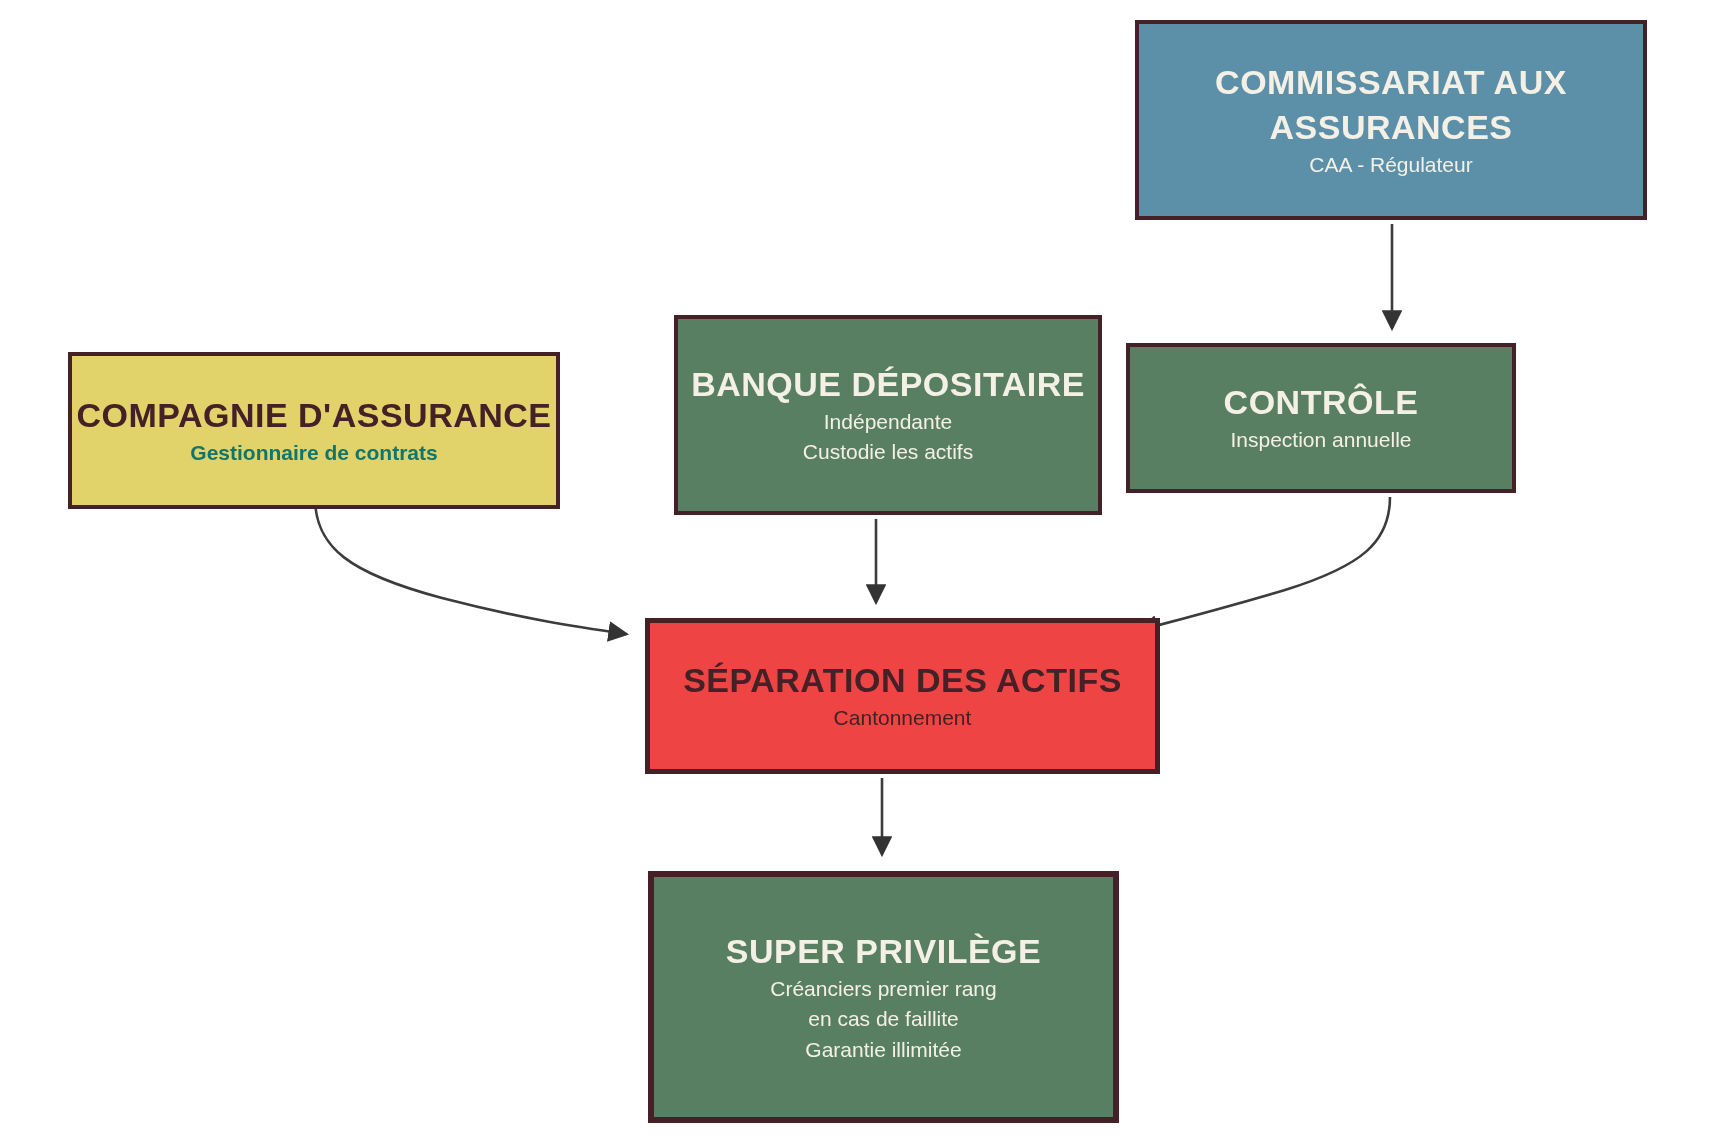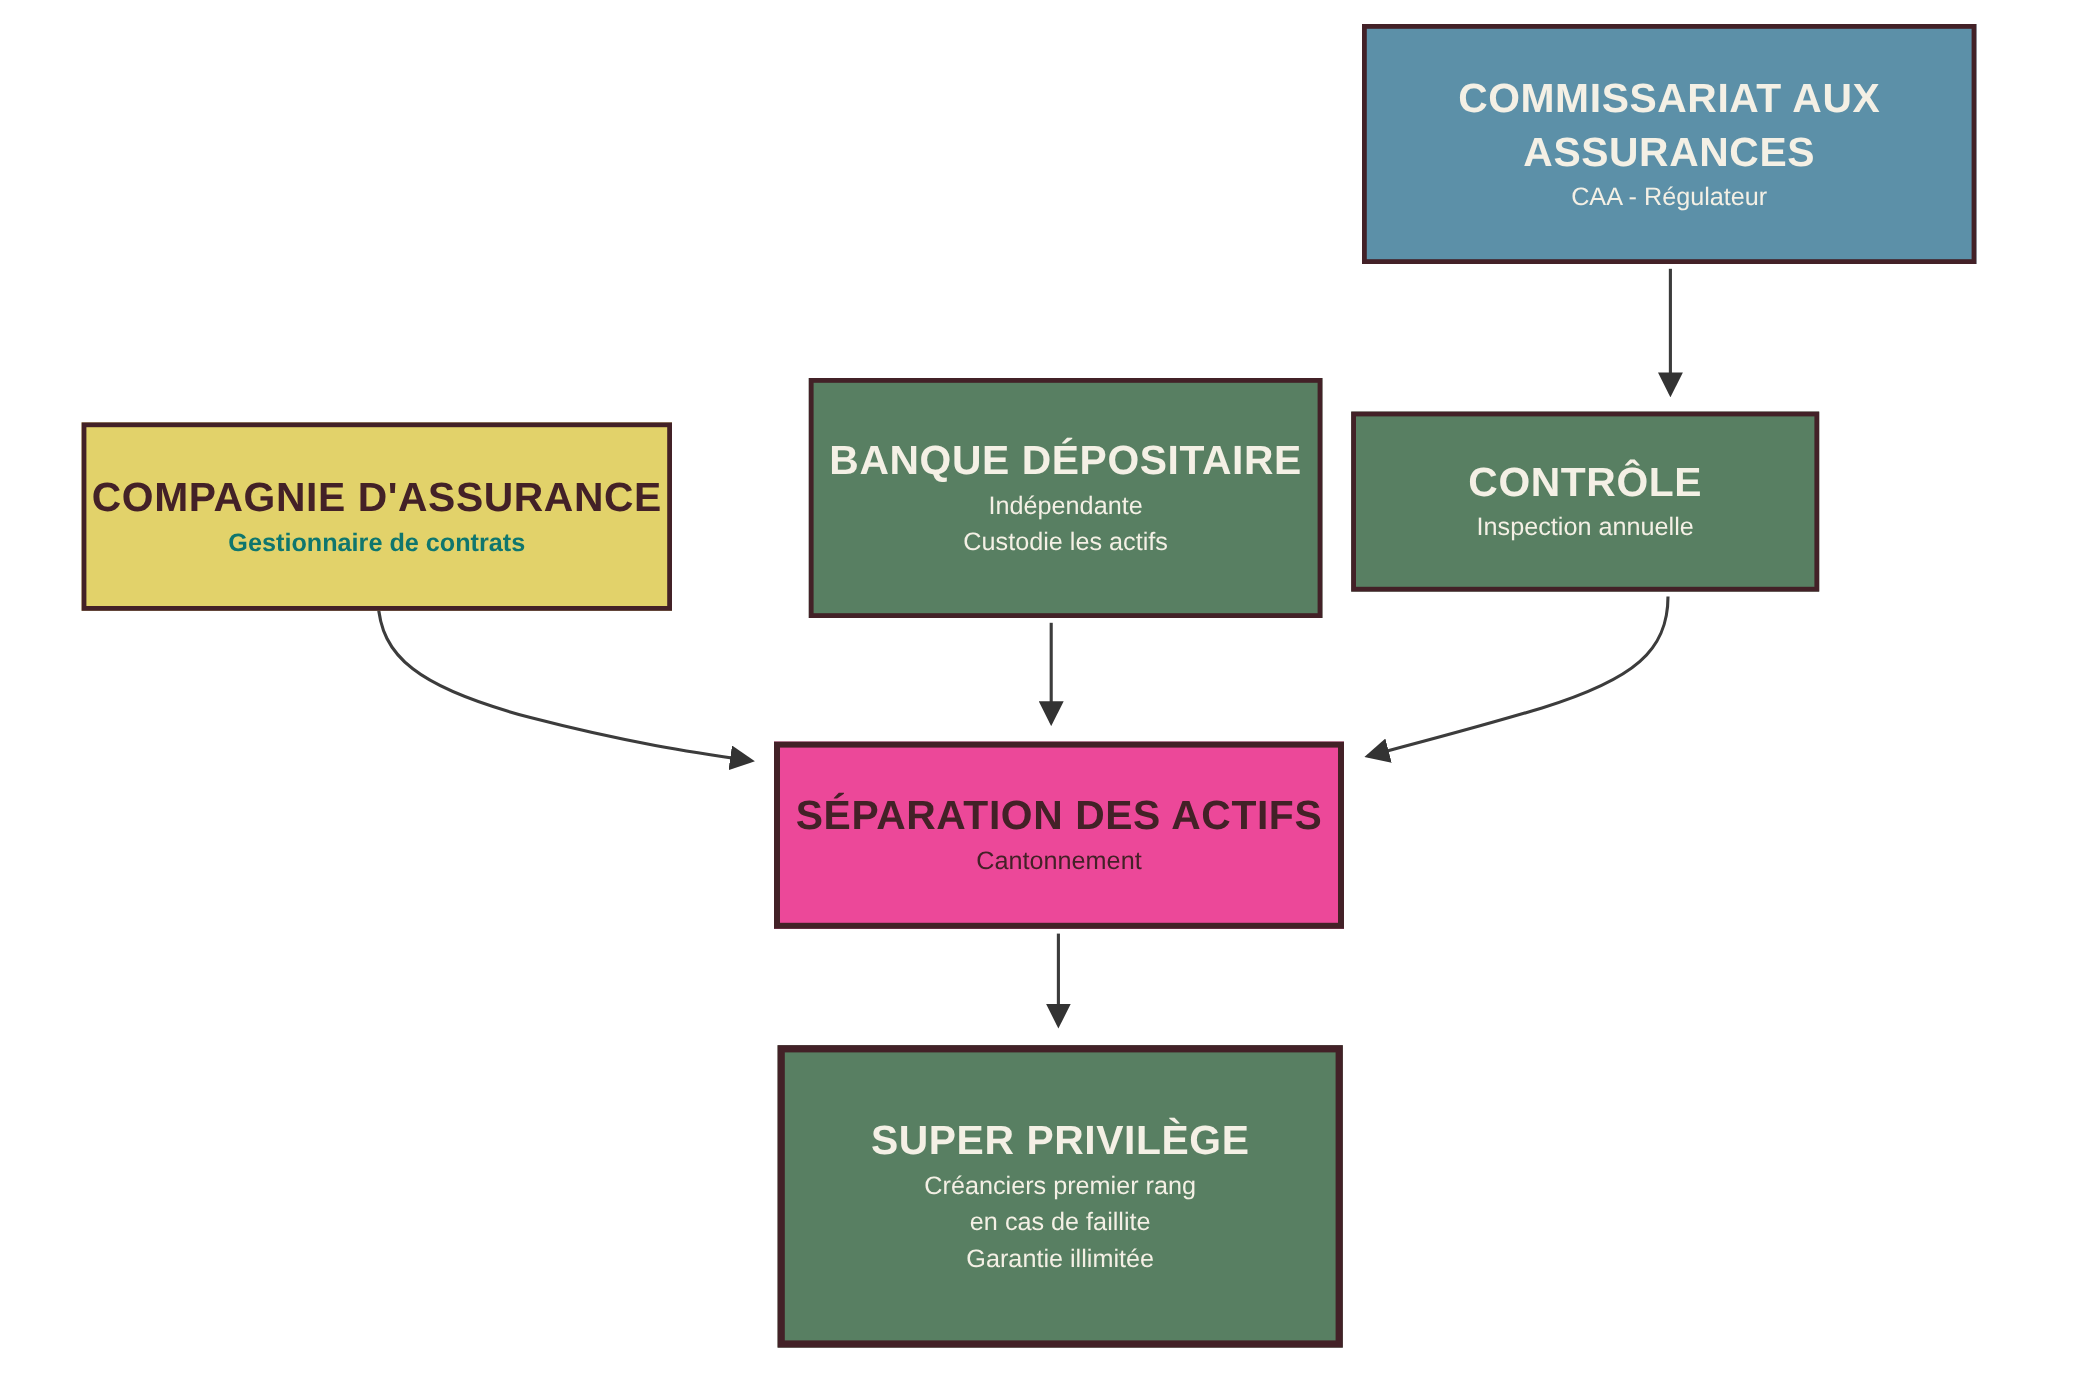--- a/index.html
+++ b/index.html
@@ -55,22 +55,22 @@
   #box-compagnie .sub { color: #0f766e; font-weight: bold; }
   #box-banque {
     left: 662px; top: 315px; width: 428px; height: 200px;
     background: #587f62; border-width: 4px; color: #f4f0e5; margin-left: 12px;
   }
   #box-controle {
     left: 1126px; top: 343px; width: 390px; height: 150px;
     background: #587f62; border-width: 4px; color: #f4f0e5;
   }
   #box-separation {
-    left: 645px; top: 618px; width: 475px; height: 156px;
-    background: #ec4899; border-width: 5px; color: #432127;
+    left: 645px; top: 618px; width: 515px; height: 156px;
+    background: #ef4444; border-width: 5px; color: #432127;
   }
   #box-super {
     left: 648px; top: 871px; width: 471px; height: 252px;
     background: #587f62; border-width: 6px; color: #f4f0e5;
   }
   .arrow-path {
     fill: none;
     stroke: #3c3c3c;
     stroke-width: 2.6;
   }

